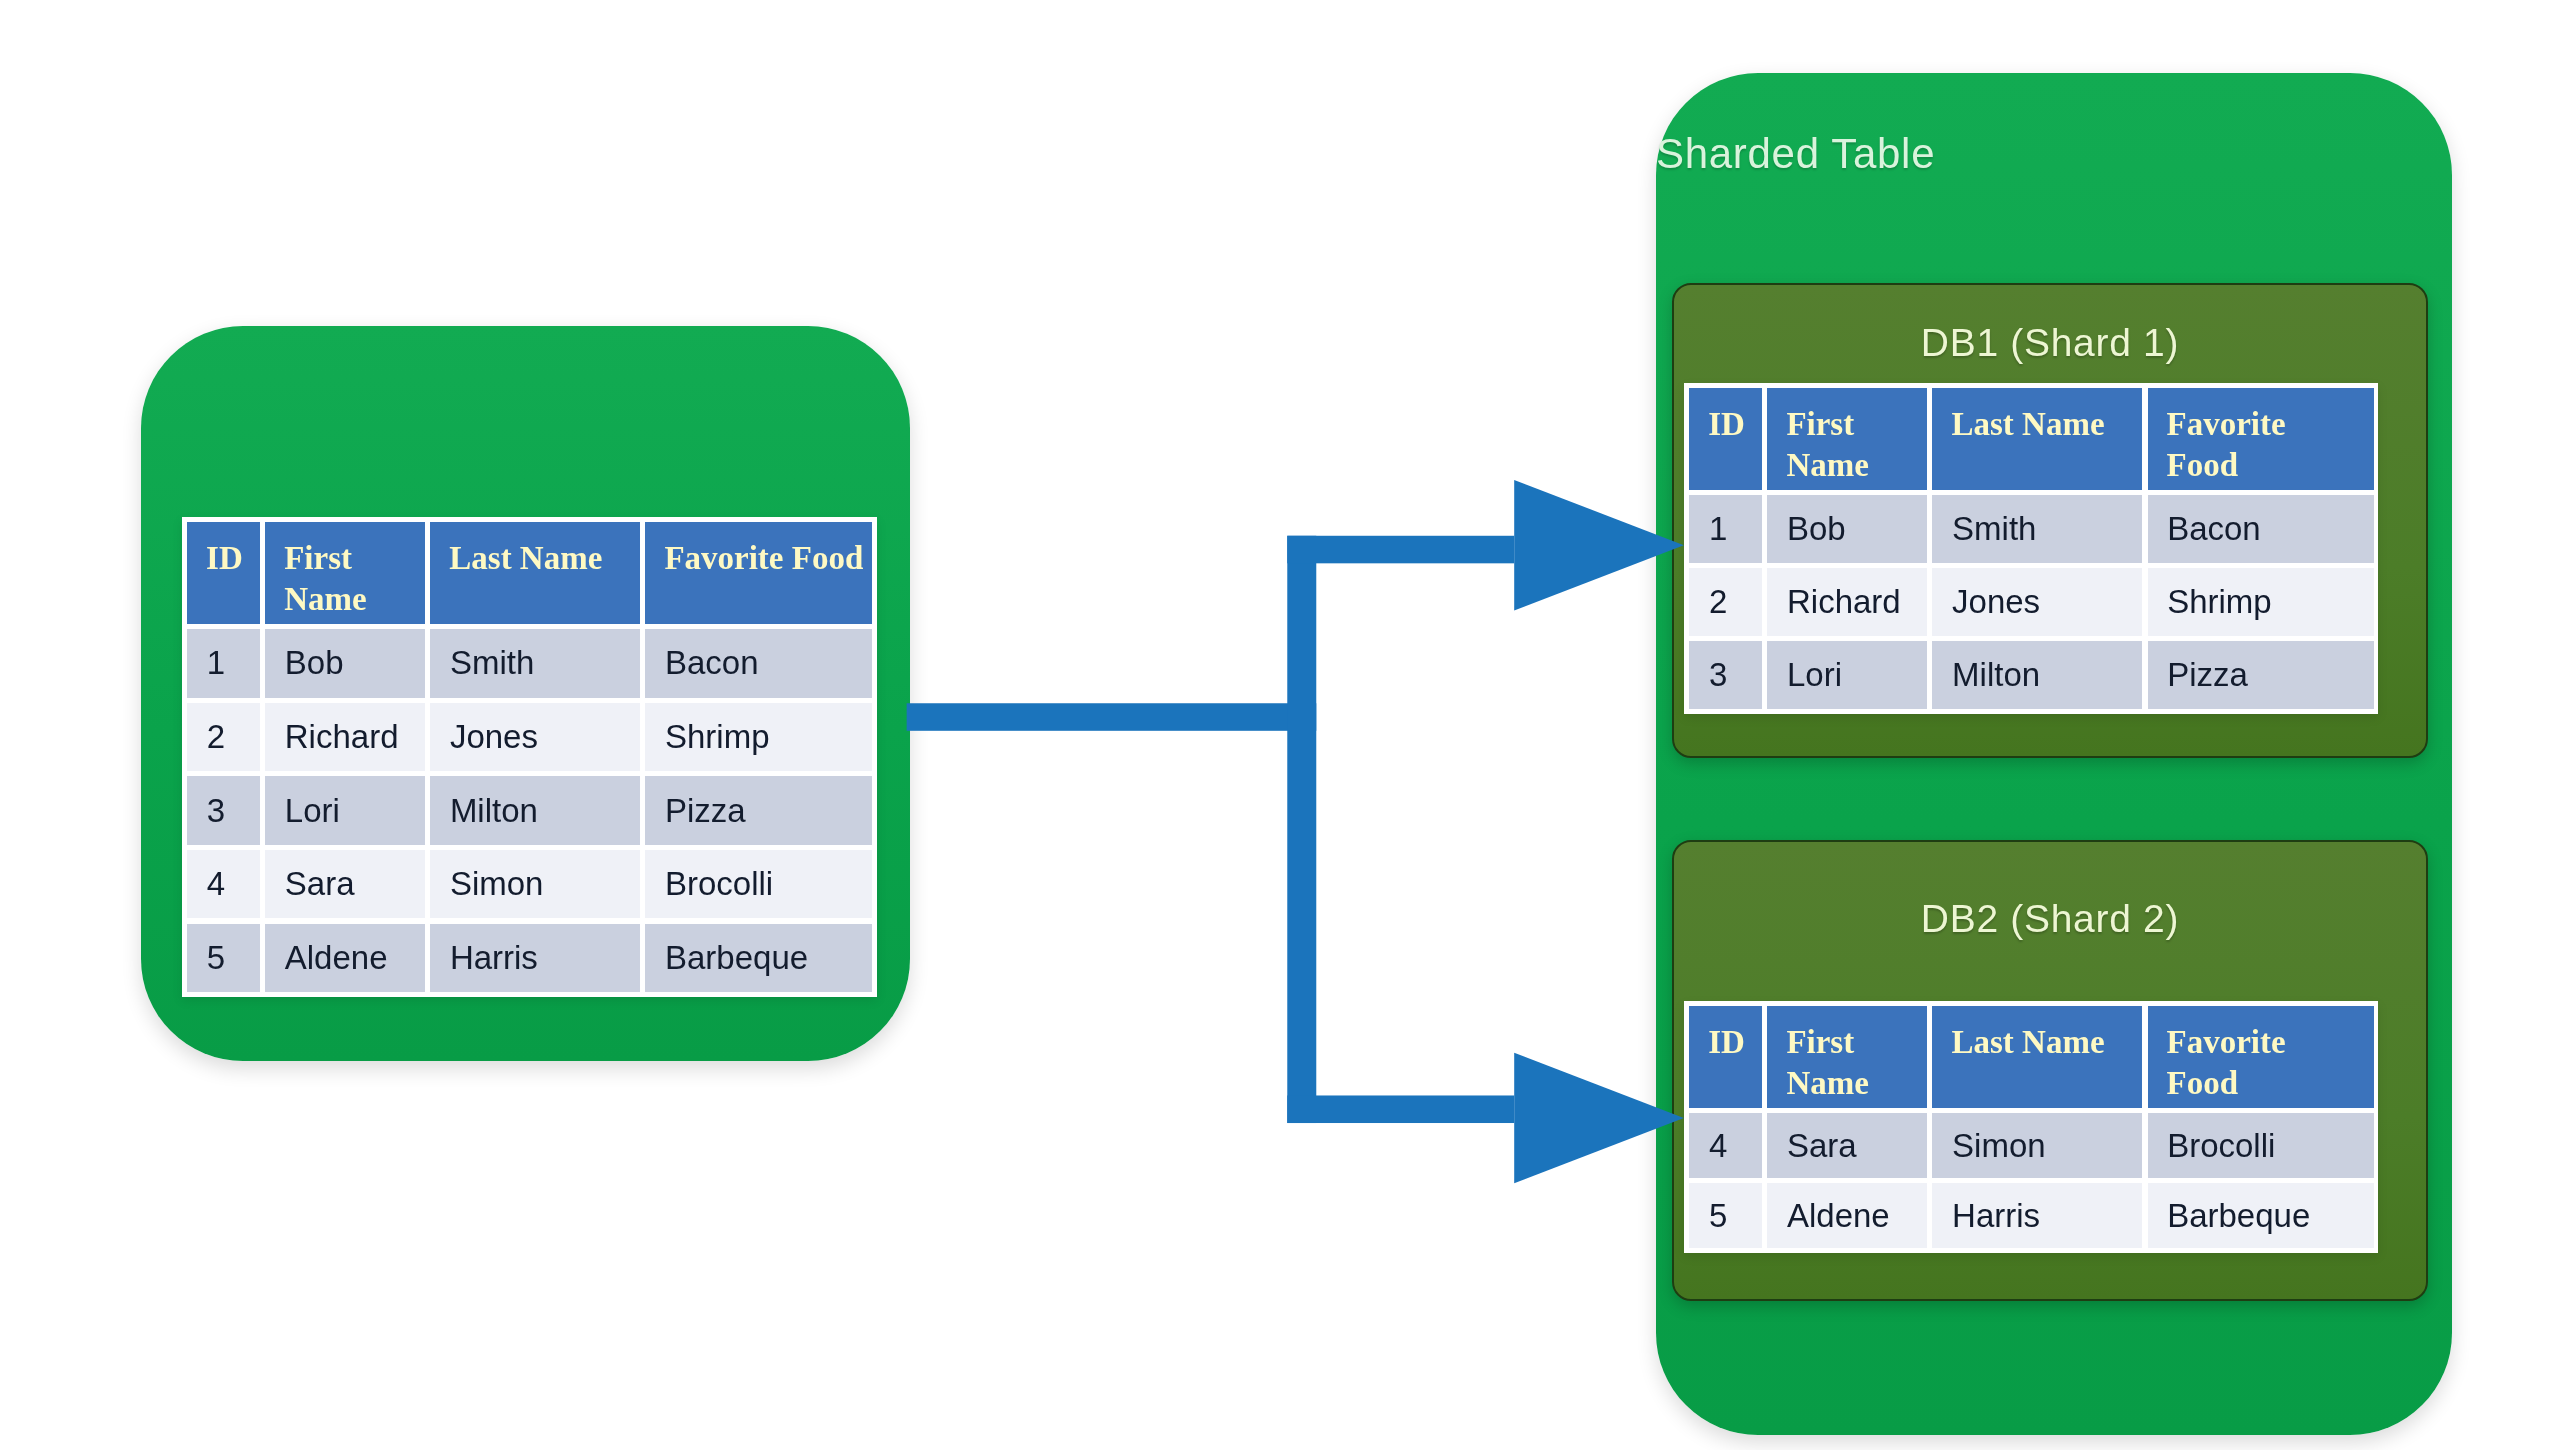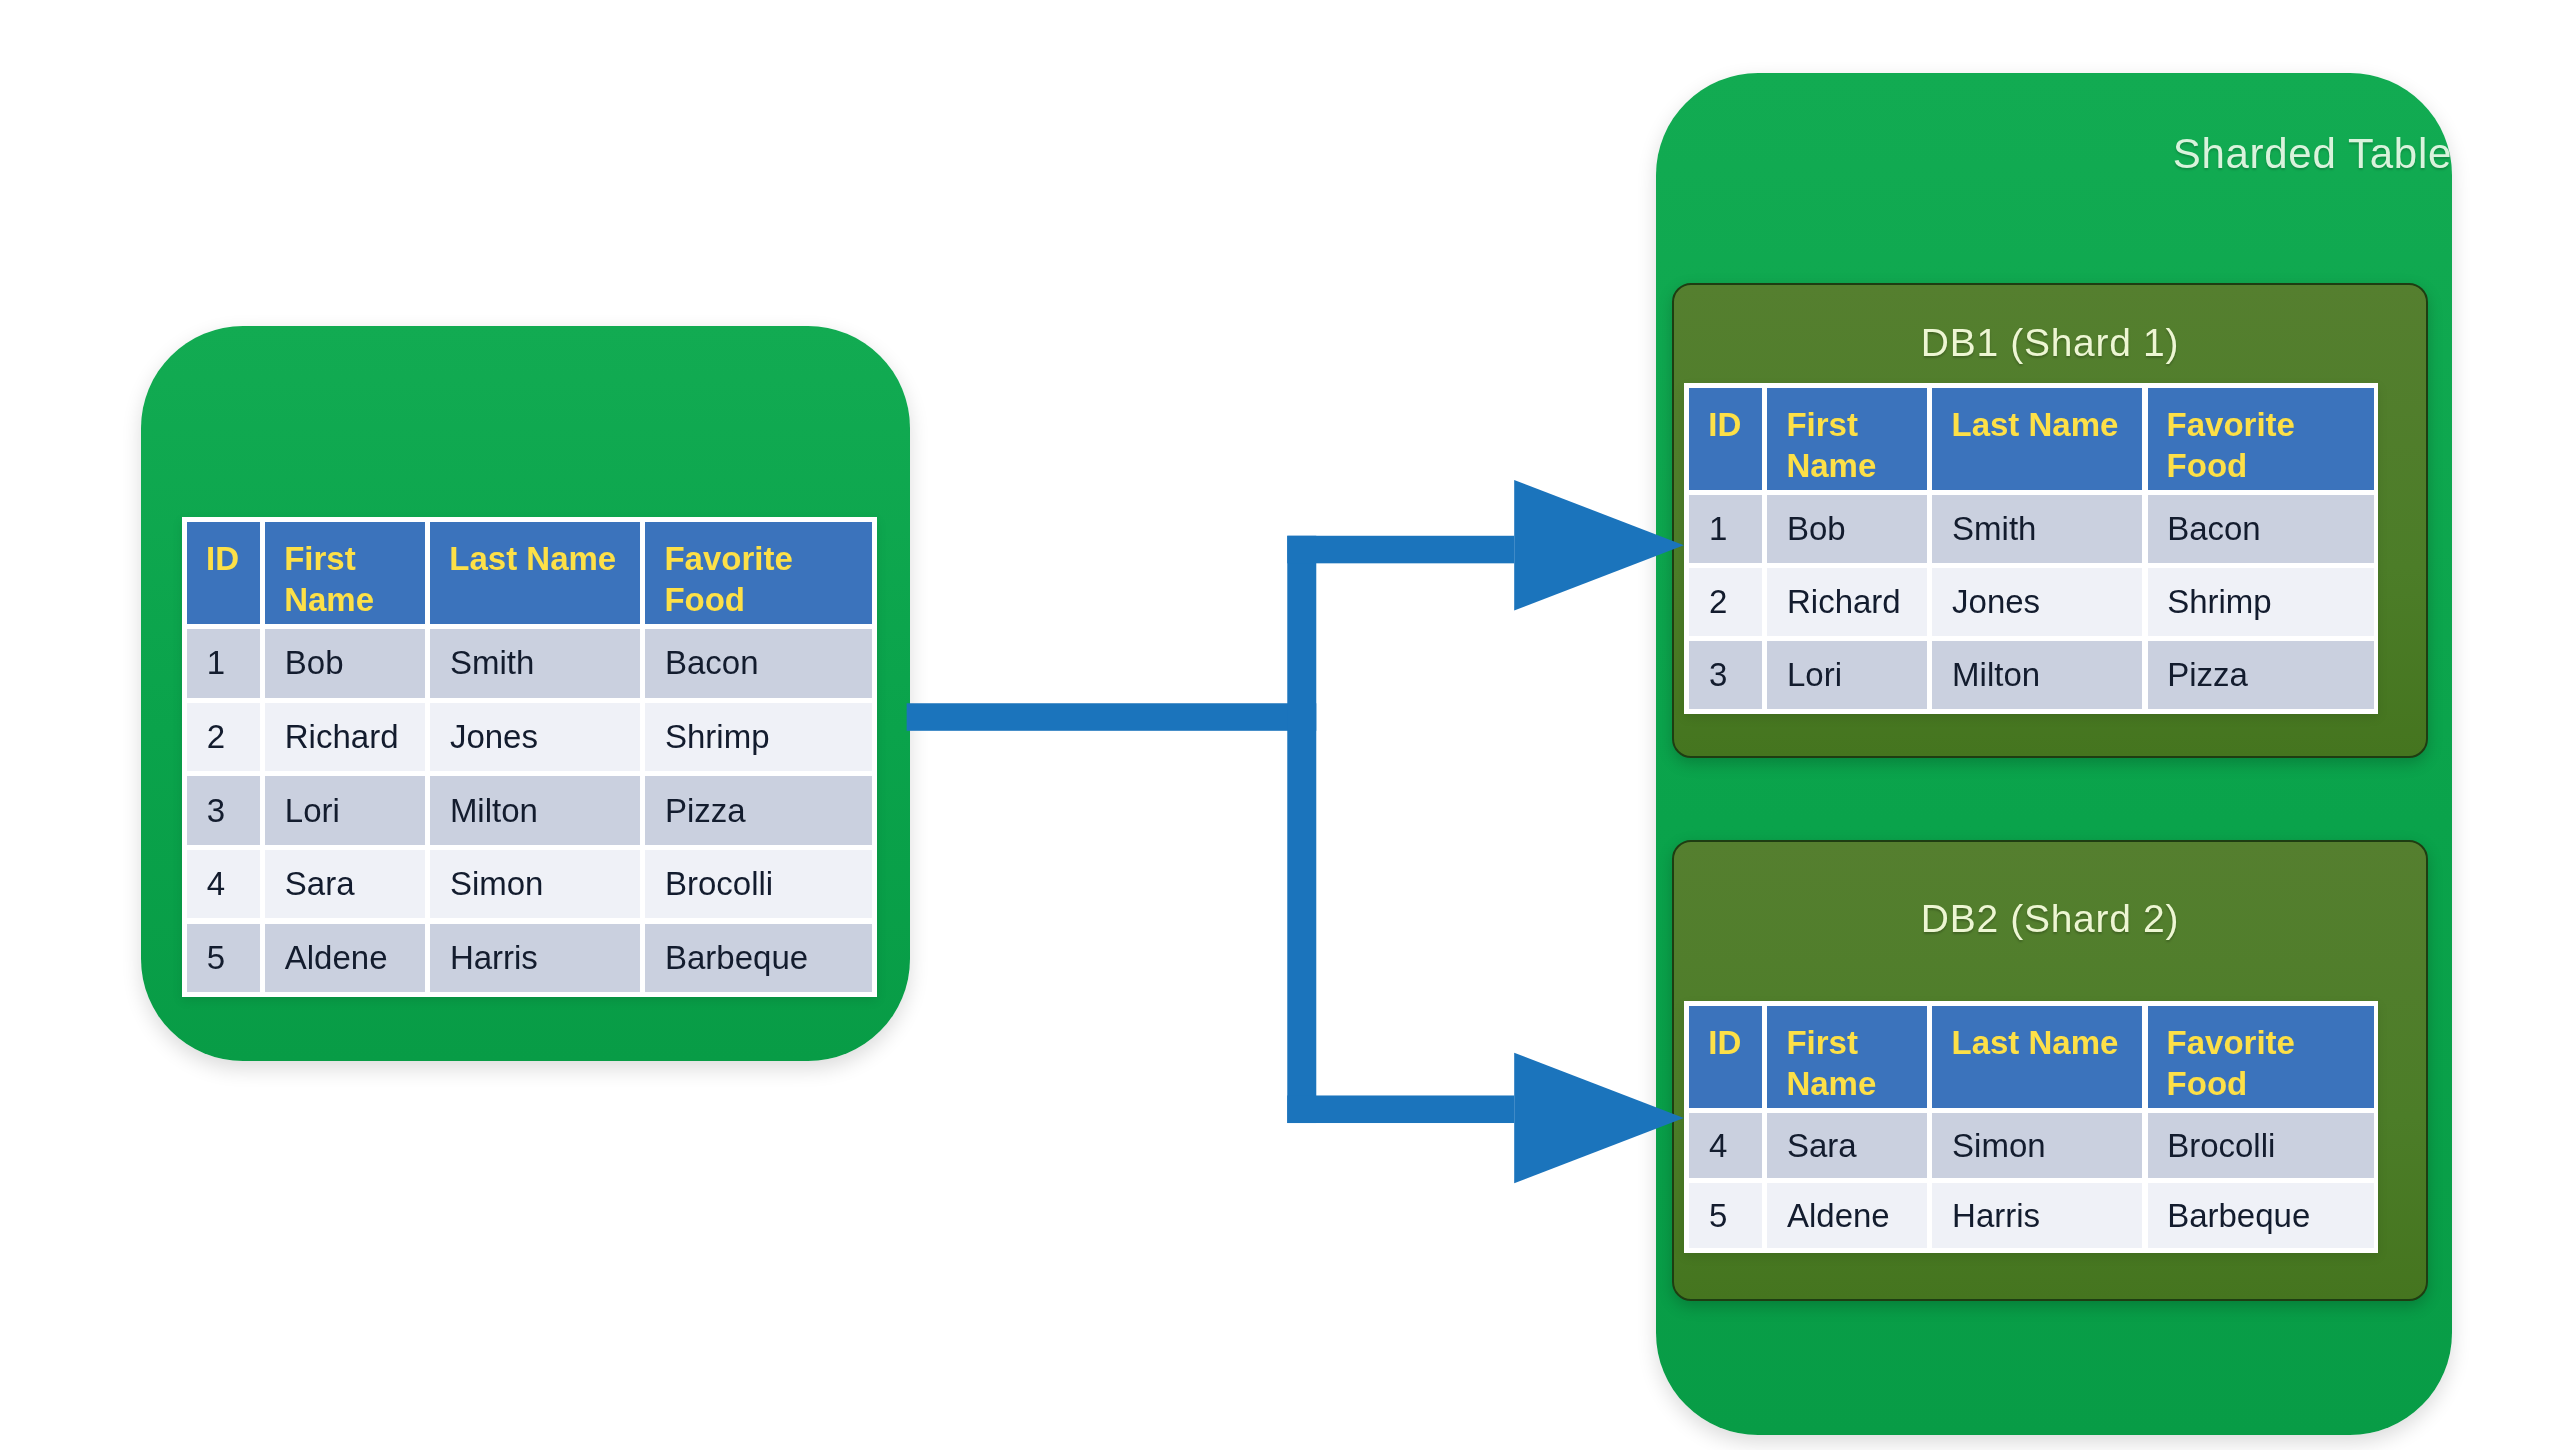--- a/index.html
+++ b/index.html
@@ -8,21 +8,21 @@
     background:#ffffff;
     font-family:"Liberation Sans","DejaVu Sans",sans-serif;
   }
   
   .card{
     position:absolute;border-radius:102px;
     background:linear-gradient(180deg,#12ab52 0%,#0aa34b 55%,#089c46 100%);
     box-shadow:0 7.3px 20.3px rgba(0,0,0,0.14);
   }
   .card-title{
-    text-align:right;color:#d9f3dc;font-size:42px;letter-spacing:0.7px;
+    text-align:left;color:#d9f3dc;font-size:42px;letter-spacing:0.7px;
     text-shadow:0 1.5px 2.2px rgba(0,0,0,0.18);
   }
   .shard-card{
     position:absolute;border-radius:19px;
     background:linear-gradient(180deg,#557f2f 0%,#4c7d28 60%,#45751f 100%);
     border:2.9px solid #1e3d12;
     box-shadow:0 5.8px 14.5px rgba(0,0,0,0.20);
   }
   .shard-title{
     text-align:center;color:#edf6d3;font-size:39px;letter-spacing:0.7px;
@@ -31,22 +31,23 @@
   
   .dtable{
     position:absolute;background:#ffffff;padding:5.1px;
     box-shadow:0 3.6px 10.2px rgba(0,0,0,0.10);
     display:grid;grid-gap:5.1px;
   }
   .dtable.left-grid{grid-template-columns:73px 160px 210px 227px;grid-template-rows:102px repeat(5,1fr);}
   .dtable.s1-grid{grid-template-columns:73px 160px 210px 226px;grid-template-rows:102px repeat(3,1fr);}
   .dtable.s2-grid{grid-template-columns:73px 160px 210px 226px;grid-template-rows:102px repeat(2,1fr);}
   .hcell{
-    background:#3b73bc;color:#fde047;font-weight:bold;font-size:33px;line-height:1.25;
+    background:#3b73bc;color:#fef9c3;font-weight:bold;font-size:33px;line-height:1.25;
     padding:16px 8.7px 0 19px;
+    font-family:Liberation Serif, serif;
   }
   .dcell{
     display:flex;align-items:center;font-size:33px;color:#131c2e;
     padding-left:19.6px;white-space:nowrap;
   }
   .row-dark{background:#cad0df;}
   .row-light{background:#eff1f7;}
   
   #flow-arrows{position:absolute;left:0;top:0;pointer-events:none;}
 </style>

